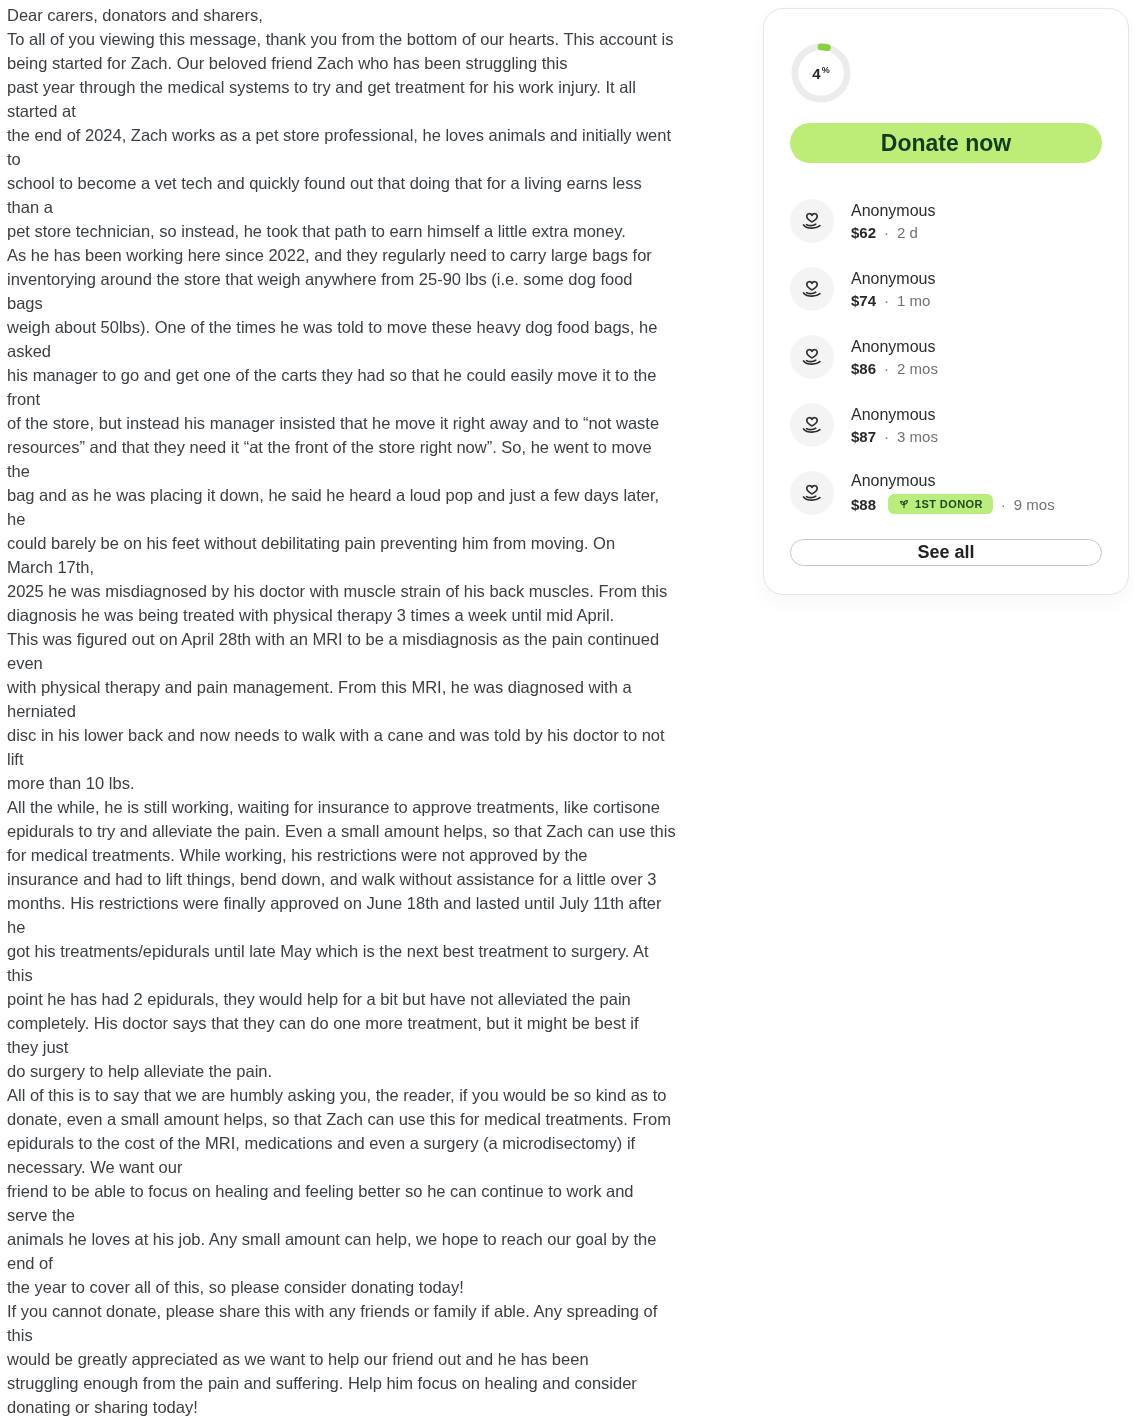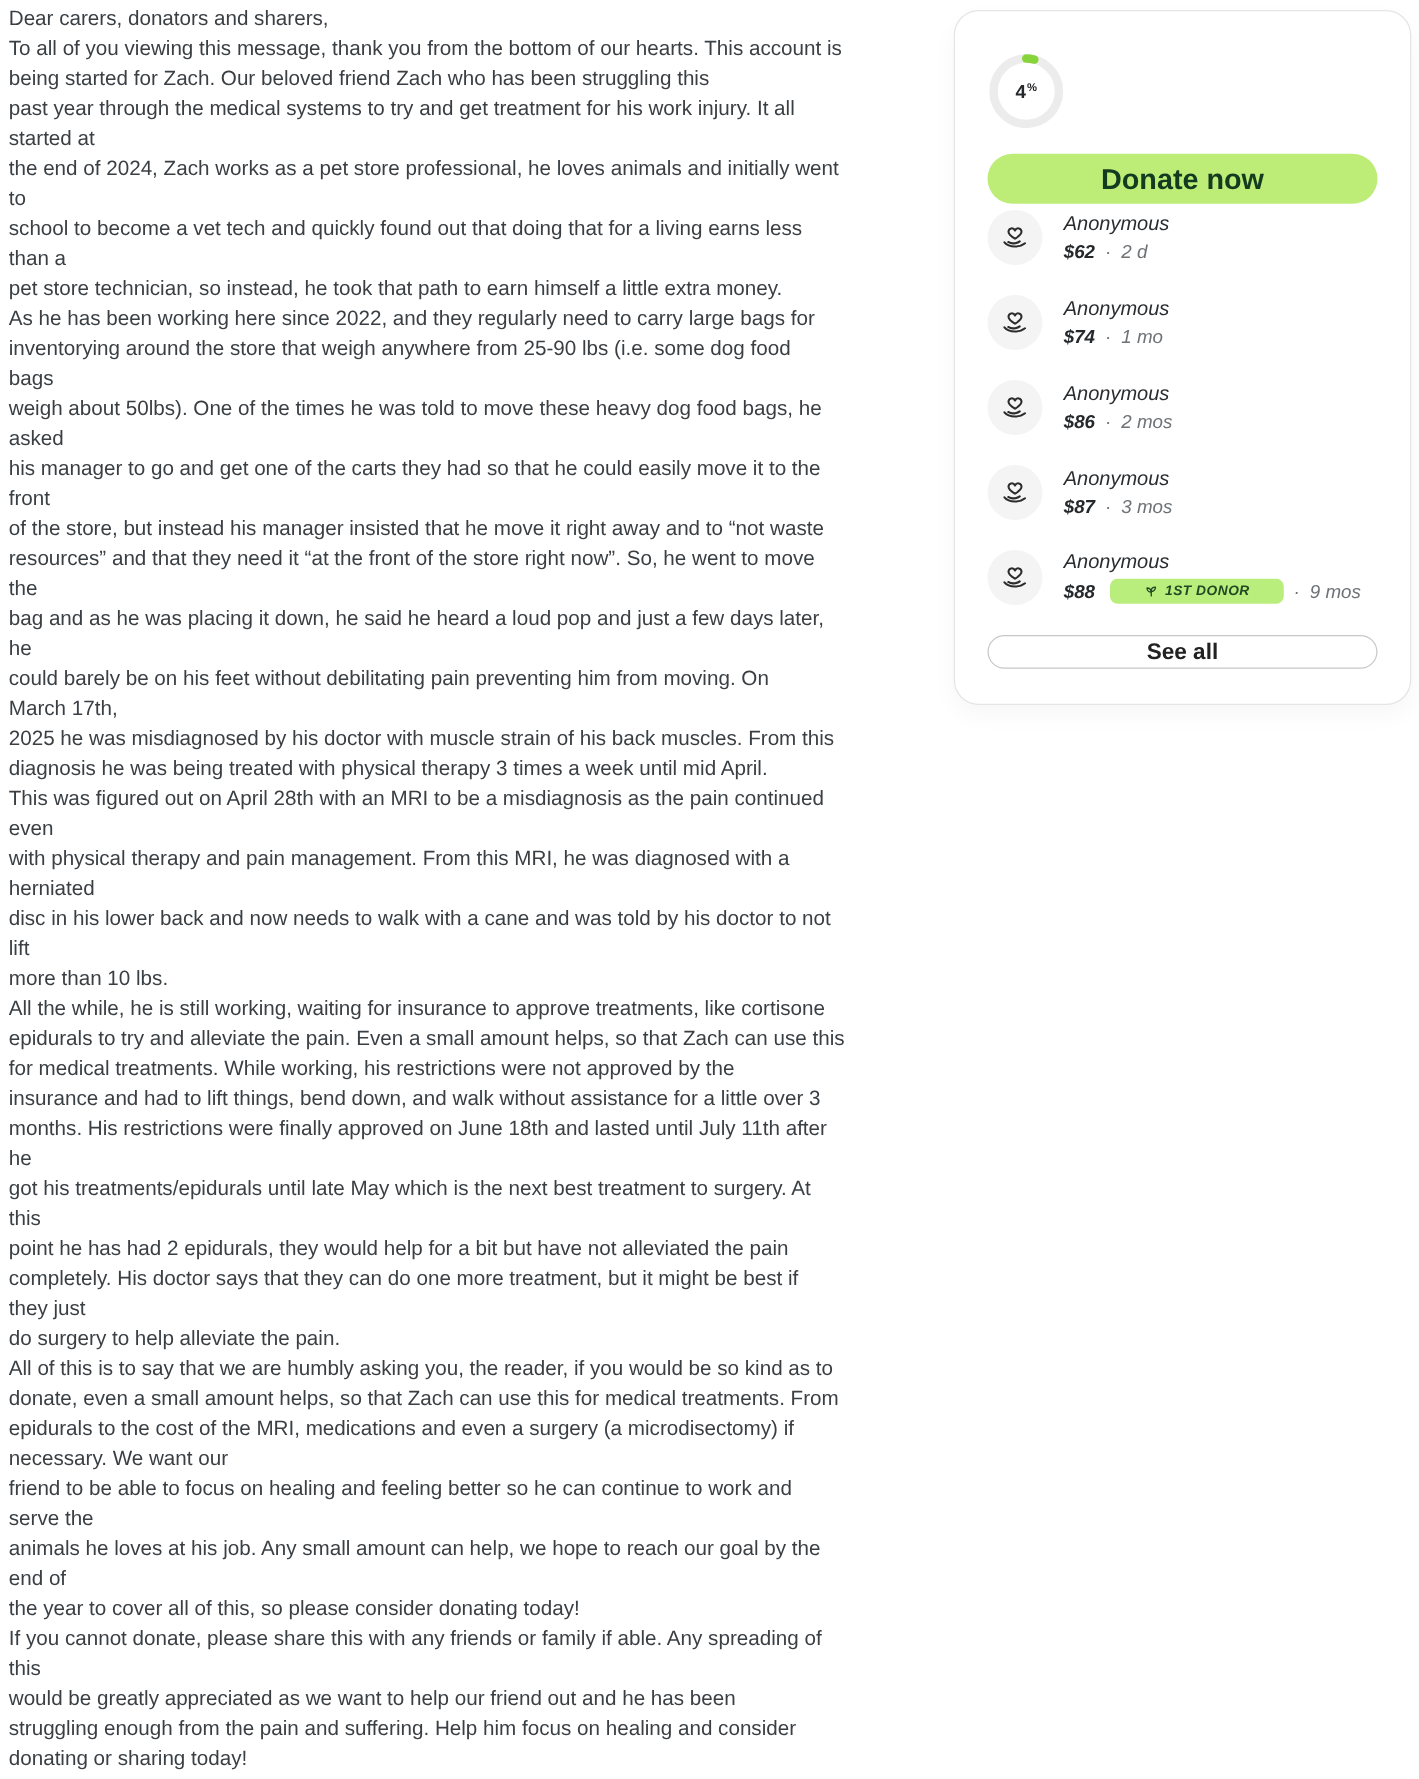--- a/index.html
+++ b/index.html
@@ -41,35 +41,35 @@
   .donations-count{font-size:15px;color:#6d7276;margin-top:5px;}
 
   .btn{
     display:block;width:100%;border:none;cursor:pointer;
     border-radius:24px;height:40px;font-size:23px;font-weight:700;
     font-family:"Liberation Sans",sans-serif;
   }
   .btn-donate{margin-top:19px;background:var(--lime);color:var(--dark-button-text);}
   .btn-share{margin-top:10px;background:var(--dark-green);color:var(--lime-text);}
 
-  .donation-list{list-style:none;margin-top:5px;font-style:italic;}
+  .donation-list{list-style:none;margin-top:36px;}
   .donation{display:flex;align-items:center;gap:17px;min-height:44px;margin-bottom:24px;}
   .avatar{
     width:44px;height:44px;border-radius:50%;background:#f4f4f4;flex:0 0 auto;
     display:flex;align-items:center;justify-content:center;color:#2c2c2c;
   }
   .avatar svg{width:26px;height:26px;}
   .d-name{display:block;font-size:16px;color:#2a2d30;}
   .d-meta{display:flex;align-items:center;gap:8px;margin-top:4px;font-size:15px;color:#6d7276;}
   .d-amount{font-weight:700;color:#26292c;}
   .d-badge{
     display:inline-flex;align-items:flex-start;gap:5px;
     background:var(--badge-bg);color:var(--badge-text);
     font-size:11px;font-weight:700;letter-spacing:.4px;
-    padding:4px 27px;border-radius:6px;margin-left:4px;
+    padding:4px 10px;border-radius:6px;margin-left:4px;
   }
   .d-badge svg{width:12px;height:12px;}
 
   .btn-see-all{
     margin-top:22px;height:27px;border-radius:19px;border:1px solid #c8c8c8;
     background:#fff;color:#222;font-size:18px;
   }
 </style>
 </head>
 <body>

